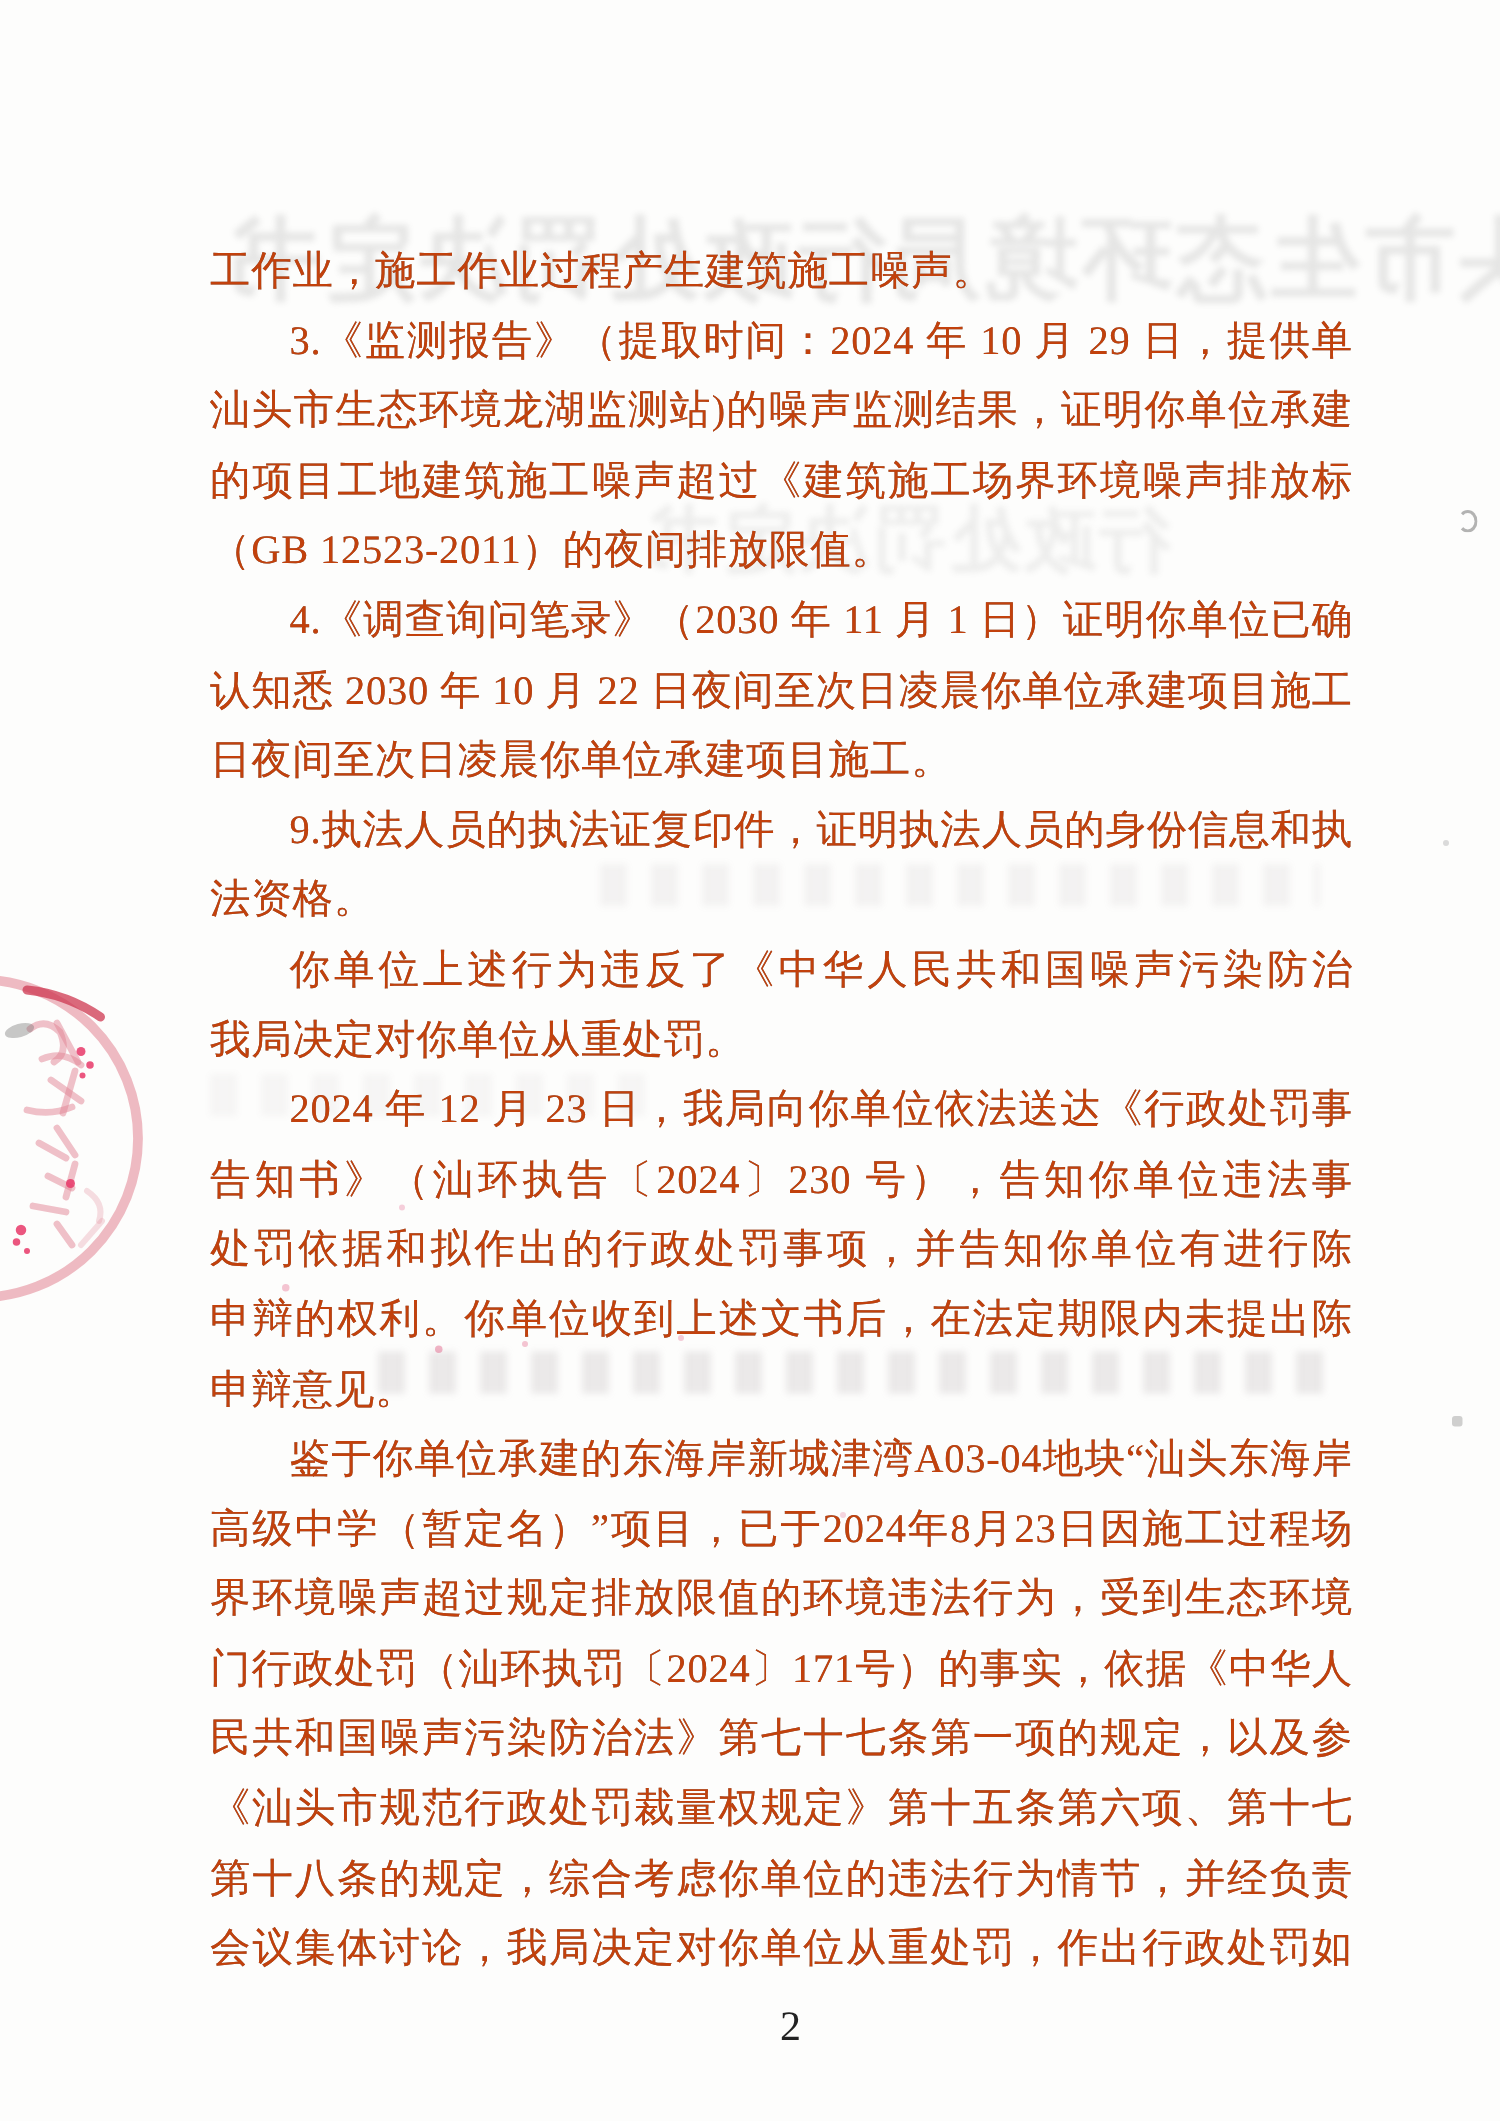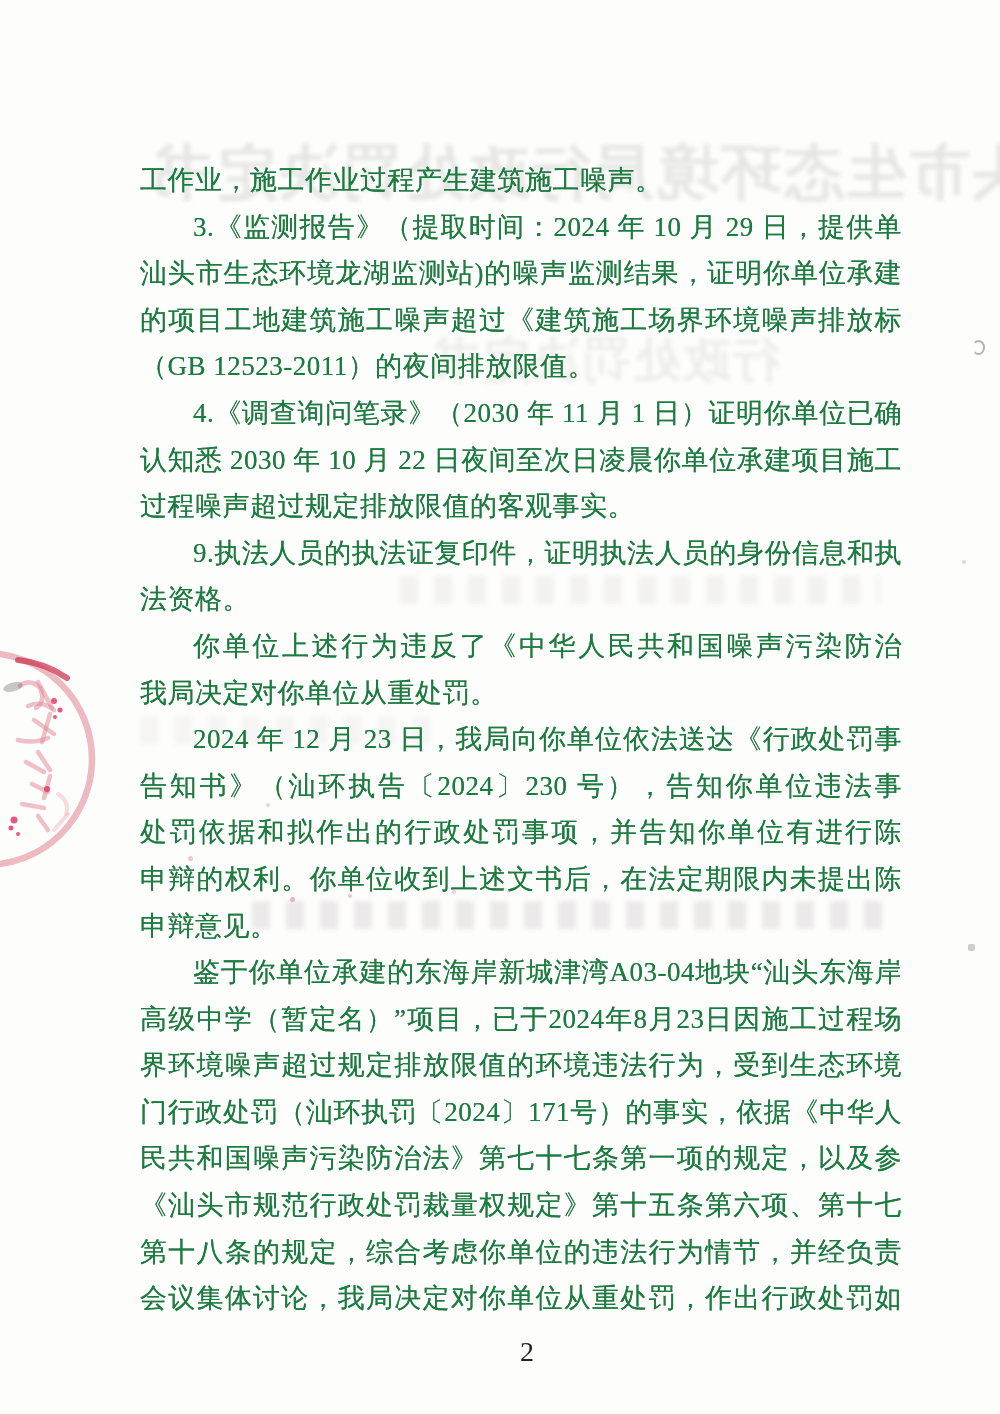--- a/index.html
+++ b/index.html
@@ -14,21 +14,21 @@
   .content{
     position:absolute;
     left:140px;top:157px;width:762px;
     z-index:3;
   }
   .line{
     font-size:27px;
     line-height:46.6px;
     height:46.6px;
     overflow:hidden;
-    color:#15803d;
+    color:#c2410c;
     letter-spacing:.5px;
     text-align:justify;
     text-align-last:justify;
     text-shadow:0 0 .4px rgba(0,0,0,.55);
     white-space:normal;
   }
   .ind{text-indent:53px;}
   .end{text-align-last:left;}
   .page-number{
     position:absolute;
@@ -130,21 +130,21 @@
   <div class="sp sp9"></div>
 
   <main class="content">
     <div class="line end">工作业，施工作业过程产生建筑施工噪声。</div>
     <div class="line ind">3.《监测报告》（提取时间：2024 年 10 月 29 日，提供单位：</div>
     <div class="line">汕头市生态环境龙湖监测站)的噪声监测结果，证明你单位承建</div>
     <div class="line">的项目工地建筑施工噪声超过《建筑施工场界环境噪声排放标准》</div>
     <div class="line end">（GB 12523-2011）的夜间排放限值。</div>
     <div class="line ind">4.《调查询问笔录》（2030 年 11 月 1 日）证明你单位已确</div>
     <div class="line">认知悉 2030 年 10 月 22 日夜间至次日凌晨你单位承建项目施工</div>
-    <div class="line end">过程噪声超过规定排放限值的客观事实。</div>
+    <div class="line end">日夜间至次日凌晨你单位承建项目施工。</div>
     <div class="line ind">9.执法人员的执法证复印件，证明执法人员的身份信息和执</div>
     <div class="line end">法资格。</div>
     <div class="line ind">你单位上述行为违反了《中华人民共和国噪声污染防治法》</div>
     <div class="line end">我局决定对你单位从重处罚。</div>
     <div class="line ind">2024 年 12 月 23 日，我局向你单位依法送达《行政处罚事先</div>
     <div class="line">告知书》（汕环执告〔2024〕230 号），告知你单位违法事实、</div>
     <div class="line">处罚依据和拟作出的行政处罚事项，并告知你单位有进行陈述、</div>
     <div class="line">申辩的权利。你单位收到上述文书后，在法定期限内未提出陈述</div>
     <div class="line end">申辩意见。</div>
     <div class="line ind">鉴于你单位承建的东海岸新城津湾A03-04地块“汕头东海岸</div>

